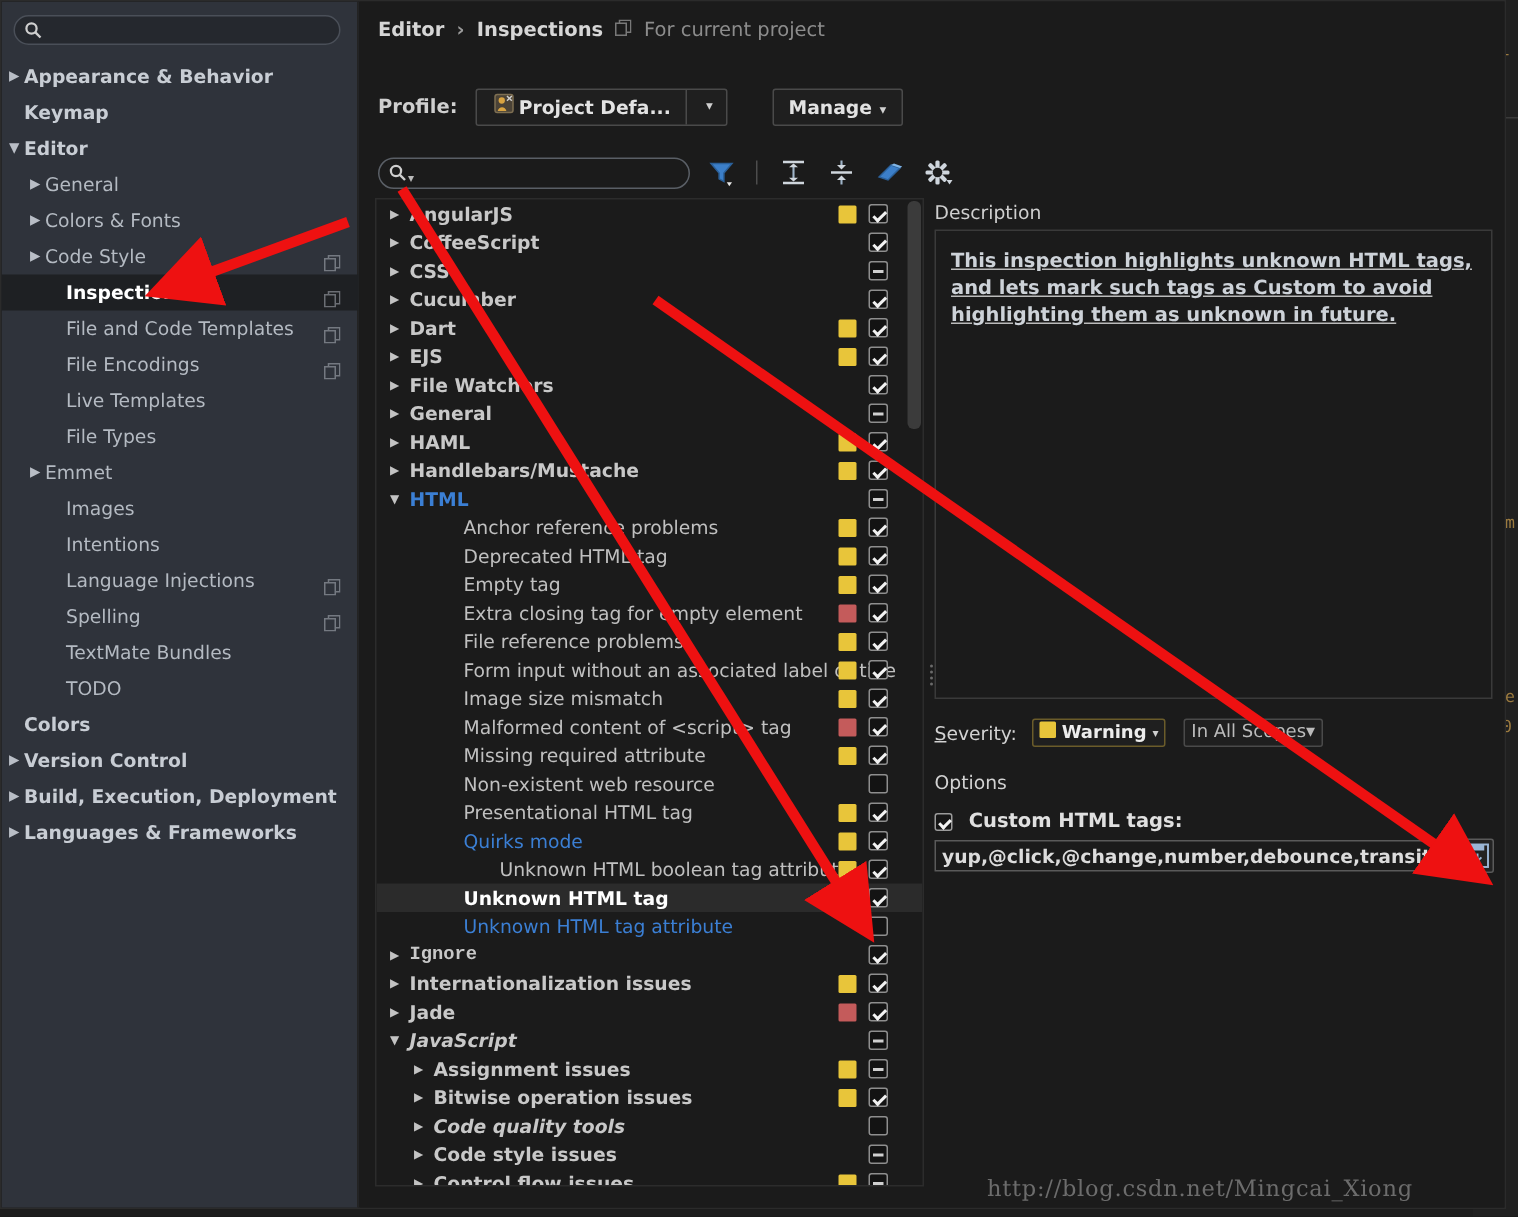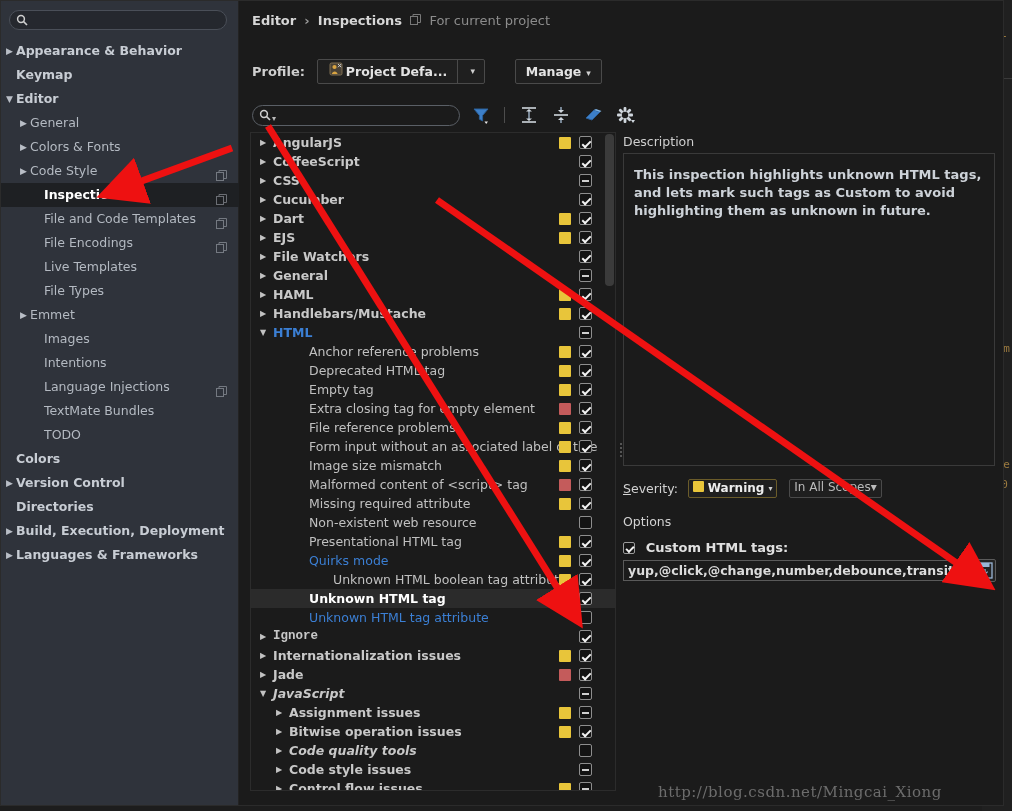--- a/index.html
+++ b/index.html
@@ -97,21 +97,21 @@
        border-left:2px solid #f2f2f2;border-bottom:2px solid #f2f2f2;transform:rotate(-45deg);}
   .chk.part:after{content:"";position:absolute;left:2px;top:5px;width:7px;height:0;
        border-top:2px solid #cfcfcf;}
   .sbar{position:absolute;right:1px;top:1px;width:9px;height:152px;background:#3b3b3b;border-radius:4px;}
   .splitter{position:absolute;left:378px;top:440px;width:6px;height:18px;}
   .splitter i{display:block;width:2px;height:2px;background:#6a6a6a;margin:2px 0 0 2px;border-radius:1px;}
 
   
   .desc-lbl{position:absolute;left:383px;top:133px;font-size:12.5px;color:#cfcfcf;}
   .desc-box{position:absolute;left:383px;top:152px;width:372px;height:313px;
-            background:#1b1b1b;border:1px solid #3a3a3a;box-sizing:border-box;}
+            background:#1b1b1b;border:1px solid #3a3a3a;box-sizing:border-box;text-decoration:underline;}
   .desc-txt{padding:12px 10px;font-size:13px;line-height:18px;color:#cdd2d8;font-weight:bold;}
 
   .sev-row{position:absolute;left:383px;top:478px;height:20px;white-space:nowrap;}
   .sev-lbl{display:inline-block;font-size:12.5px;color:#d2d2d2;vertical-align:middle;margin-right:6px;}
   .sev-lbl u{text-decoration:underline;}
   .sev-combo{display:inline-block;vertical-align:middle;height:19px;border:1px solid #6b5c2a;
              background:#1f1f1f;box-sizing:border-box;border-radius:2px;padding:0 4px;}
   .sev-combo .sq{display:inline-block;width:11px;height:11px;border-radius:1px;vertical-align:-1px;}
   .sev-combo .tx{display:inline-block;font-size:12px;color:#ededed;font-weight:bold;padding:0 4px;
                  line-height:17px;vertical-align:top;}
@@ -192,25 +192,28 @@
               </svg></span></div>
           <div class="s-row norm"><span class="arw none" style="margin-left: 28px;"></span><span class="lbl">Live Templates</span></div>
           <div class="s-row norm"><span class="arw none" style="margin-left: 28px;"></span><span class="lbl">File Types</span></div>
           <div class="s-row norm"><span class="arw" style="margin-left: 14px;">▶</span><span class="lbl">Emmet</span></div>
           <div class="s-row norm"><span class="arw none" style="margin-left: 28px;"></span><span class="lbl">Images</span></div>
           <div class="s-row norm"><span class="arw none" style="margin-left: 28px;"></span><span class="lbl">Intentions</span></div>
           <div class="s-row norm"><span class="arw none" style="margin-left: 28px;"></span><span class="lbl">Language Injections</span><span class="copyico"><svg width="11" height="11" viewBox="0 0 11 11">
                 <rect x="0.5" y="2.5" width="7" height="8" fill="none" stroke="#c9ced6" stroke-width="1"></rect>
                 <path d="M3 2.5 V0.5 H10.5 V8.5 H8" fill="none" stroke="#c9ced6" stroke-width="1"></path>
               </svg></span></div>
+          <div class="s-row norm"><span class="arw none" style="margin-left: 28px;"></span><span class="lbl">Spelling</span><span class="copyico"><svg width="11" height="11" viewBox="0 0 11 11">
+                <rect x="0.5" y="2.5" width="7" height="8" fill="none" stroke="#c9ced6" stroke-width="1"></rect>
+                <path d="M3 2.5 V0.5 H10.5 V8.5 H8" fill="none" stroke="#c9ced6" stroke-width="1"></path>
+              </svg></span></div>
           <div class="s-row norm"><span class="arw none" style="margin-left: 28px;"></span><span class="lbl">TextMate Bundles</span></div>
           <div class="s-row norm"><span class="arw none" style="margin-left: 28px;"></span><span class="lbl">TODO</span></div>
           <div class="s-row bold"><span class="arw none" style="margin-left: 0px;"></span><span class="lbl">Colors</span></div>
           <div class="s-row bold"><span class="arw" style="margin-left: 0px;">▶</span><span class="lbl">Version Control</span></div>
-          <div class="s-row bold"><span class="arw none" style="margin-left: 0px;"></span><span class="lbl">Directories</span></div>
           <div class="s-row bold"><span class="arw" style="margin-left: 0px;">▶</span><span class="lbl">Build, Execution, Deployment</span></div>
           <div class="s-row bold"><span class="arw" style="margin-left: 0px;">▶</span><span class="lbl">Languages &amp; Frameworks</span></div>
         </div>
     </div>
 
     <div class="main">
 
       <div class="breadcrumb">
         <span class="bc-b">Editor</span>
         <span class="bc-sep">›</span>

